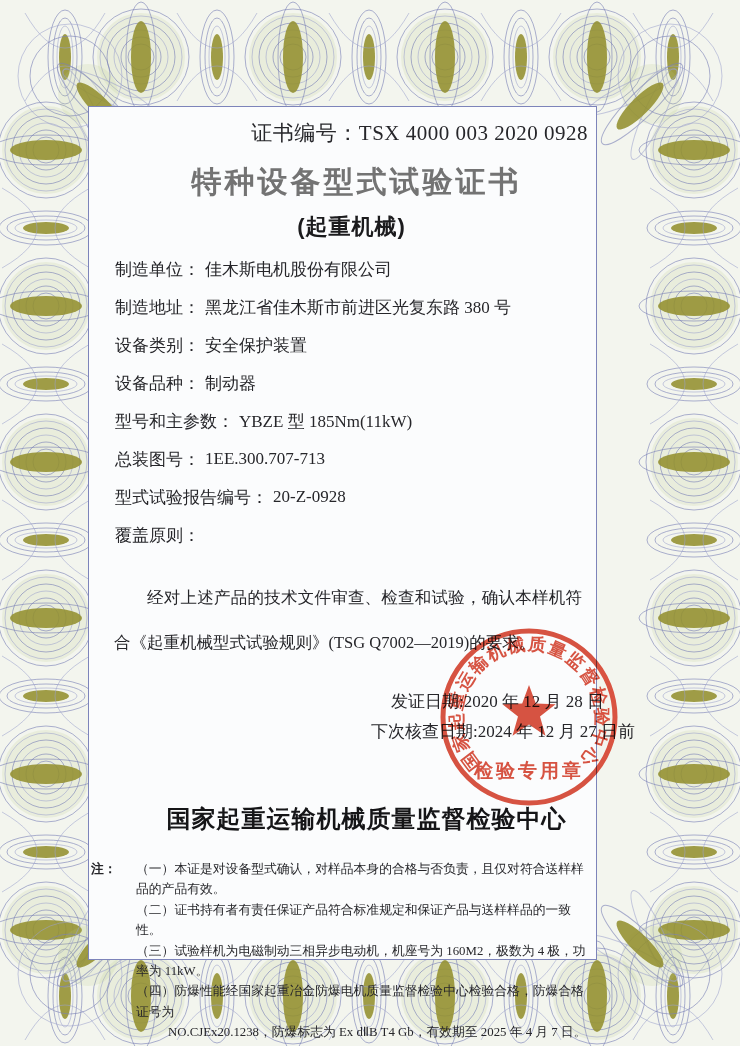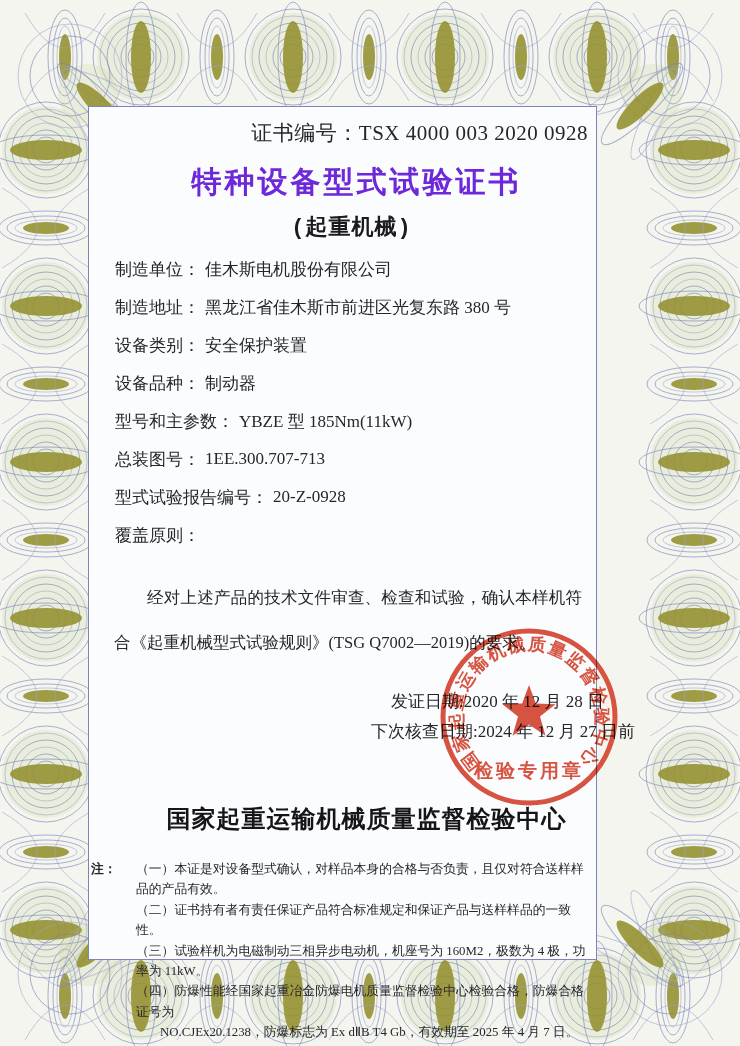--- a/index.html
+++ b/index.html
@@ -17,44 +17,44 @@
   .ol{fill:#93902f;opacity:.88;stroke:none}
 
   
   .panel{
     position:absolute;left:88px;top:106px;width:509px;height:854px;
     background:#fbfcfd;border:1.6px solid #7d84ba;box-sizing:border-box;z-index:1;
   }
   .cert-line{position:absolute;top:12px;right:8px;font-size:21px;letter-spacing:.5px;white-space:pre;}
   .title{
     position:absolute;top:55px;left:0;width:100%;text-align:center;transform:translateX(14px);
-    font-family:"Liberation Sans",sans-serif;font-weight:bold;font-size:30px;letter-spacing:3px;color:#6d28d9;
+    font-family:"Liberation Sans",sans-serif;font-weight:bold;font-size:30px;letter-spacing:3px;color:#737373;
   }
   .subtitle{
     position:absolute;top:105px;left:0;width:100%;text-align:center;transform:translateX(9px);
-    font-family:Liberation Mono, monospace;font-weight:bold;font-size:22px;letter-spacing:1px;color:#1b1b1d;
+    font-family:Liberation Sans, sans-serif;font-weight:bold;font-size:22px;letter-spacing:1px;color:#1b1b1d;
   }
   .fields{position:absolute;top:143px;left:26px;right:8px;}
   .frow{height:38px;display:flex;align-items:center;font-size:17px;white-space:pre;}
   .flabel{margin-right:5px;text-align:right;}
   .statement{
     position:absolute;top:468px;left:25px;right:14px;
     font-size:16.5px;line-height:45px;text-align:justify;text-indent:2em;
   }
   .dline{position:absolute;font-size:17px;white-space:pre;}
   .dline1{top:583px;left:302px;}
   .dline2{top:613px;left:282px;}
   .org{
     position:absolute;top:696px;left:0;width:100%;text-align:center;transform:translateX(24px);
     font-family:"Liberation Sans",sans-serif;font-weight:bold;font-size:24px;letter-spacing:1px;color:#151517;
   }
   .notes{position:absolute;top:752px;left:2px;right:2px;font-size:12.8px;line-height:20.4px;}
   .nrow{display:flex;}
   .nlabel{width:45px;flex:none;font-weight:bold;}
-  .ncont{margin-left:24px;}
+  .ncont{margin-left:32px;}
   
   #stamp{
     position:absolute;left:330px;top:506px;width:220px;height:212px;z-index:2;
     mix-blend-mode:multiply;opacity:.9;
   }
   .stamp-red{stroke:#d6402c;fill:none;}
   .stamp-fill{fill:#d6402c;}
   .stamp-text{fill:#d6402c;font-family:"Liberation Sans",sans-serif;font-weight:bold;}
 </style>
 </head>

